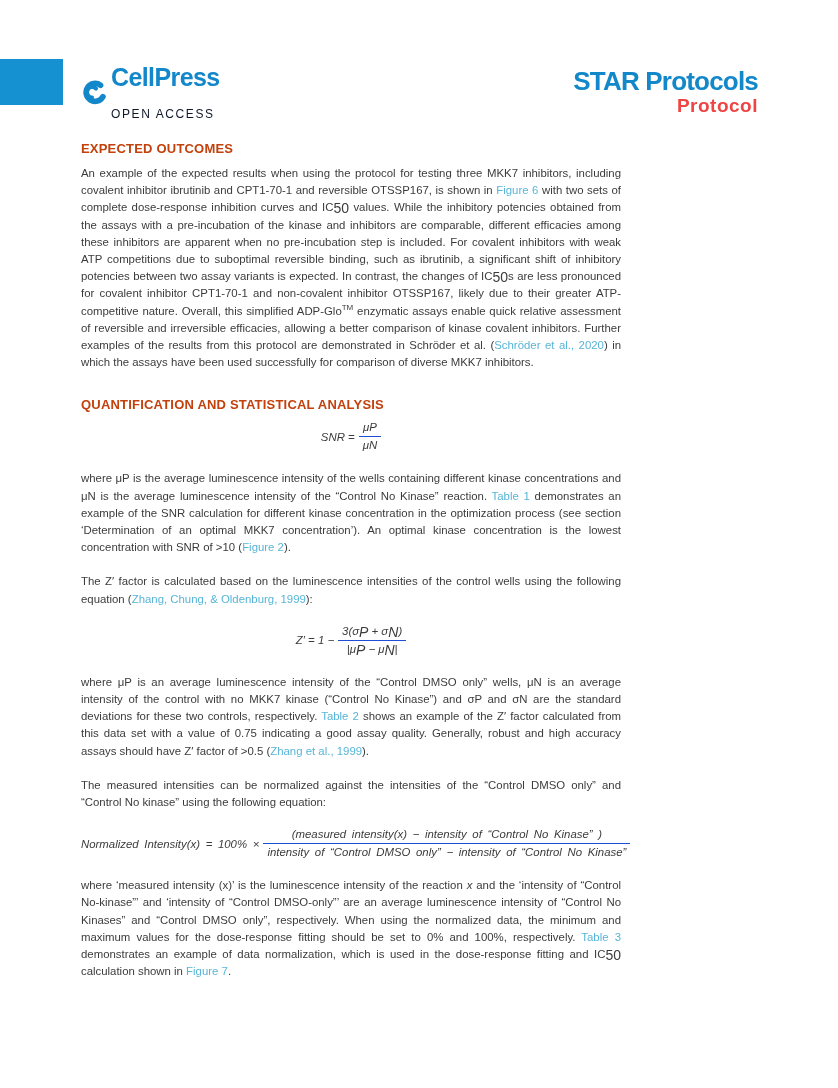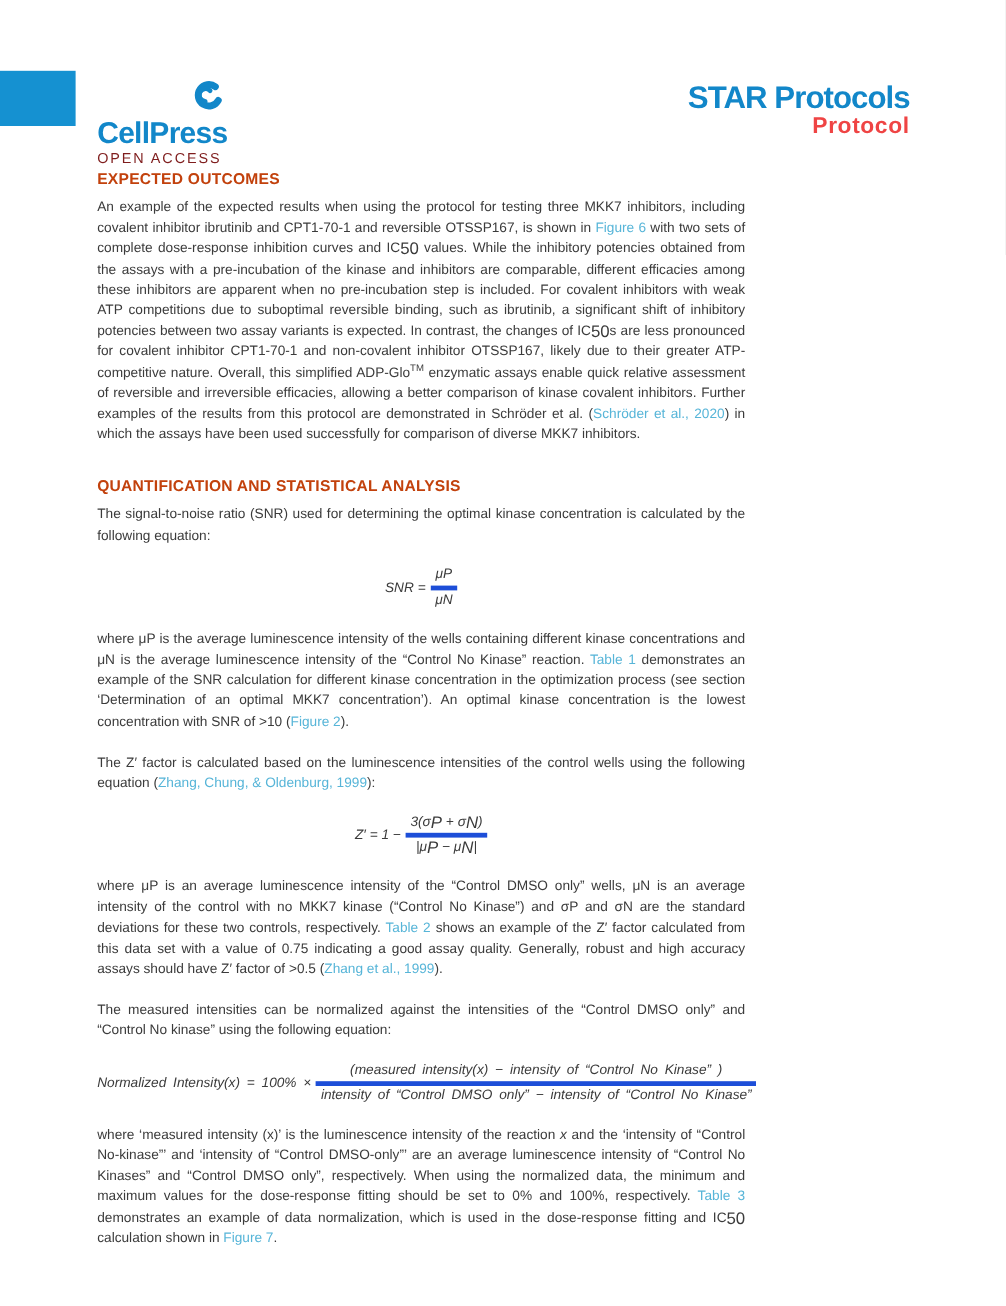--- a/index.html
+++ b/index.html
@@ -6,25 +6,25 @@
   .page {
     position:relative; width:838px; height:1088px; margin:0 auto;
     background:#ffffff; overflow:hidden;
     font-family:"Liberation Sans","DejaVu Sans",sans-serif;
     color:#3b3b3b;
   }
   
   .corner-block { position:absolute; left:0; top:59px; width:63px; height:46px; background:#1591d1; }
 
   
-  .logo-wrap { position:absolute; left:81px; top:64px; display:flex; align-items:flex-end;flex-direction:column; }
+  .logo-wrap { position:absolute; left:81px; top:64px; display:flex; align-items:center; }
   .logo-icon { margin-top:3px; margin-right:4px; }
   .logo-texts { display:flex; flex-direction:column; }
   .logo-title { font-size:25px; font-weight:700; color:#1287c9; letter-spacing:-0.6px; line-height:26px; }
-  .logo-sub { font-size:12px; color:#7f1d1d; letter-spacing:1.6px; line-height:15px; margin-top:1px; }
+  .logo-sub { font-size:12px; color:#0f172a; letter-spacing:1.6px; line-height:15px; margin-top:17px; }
   .header-right { position:absolute; right:80px; top:68px; text-align:right; }
   .journal-title { font-size:26px; font-weight:700; color:#1287c9; letter-spacing:-0.8px; line-height:26px; }
   .article-type { font-size:19px; font-weight:700; color:#ef4444; letter-spacing:0.5px; line-height:22px; margin-top:1px; }
 
   
   .content { position:absolute; left:81px; top:141px; width:540px; }
   .section-heading {
     font-size:13px; font-weight:700; color:#c2410c; letter-spacing:0.2px;
     margin:26px 0 9px 0; line-height:15px;
   }
@@ -38,21 +38,21 @@
   .sup { font-size:8px; vertical-align:5px; line-height:0; }
   .ital { font-style:italic; }
 
   
   .equation { font-style:italic; font-size:11.4px; margin:1px 0 18px 0; color:#3b3b3b; }
   .eq-center { text-align:center; }
   .eq-left { text-align:left; white-space:nowrap; width:620px; word-spacing:2.5px; }
   .eq-lhs { display:inline-block; vertical-align:middle; margin-right:4px; }
   .frac { display:inline-block; vertical-align:middle; text-align:center; }
   .frac .num { display:block; padding:0 4px 2px 4px; line-height:13px; }
-  .frac .den { display:block; border-top:4px solid #1d4ed8; padding:2px 4px 0 4px; line-height:13px; }
+  .frac .den { display:block; border-top:1px solid #1d4ed8; padding:2px 4px 0 4px; line-height:13px; }
 
   
   .footer { position:absolute; left:81px; top:1047px; font-size:10px; color:#3b3b3b; display:flex; align-items:baseline; }
   .page-number { font-weight:700; margin-right:22px; }
   .citation { letter-spacing:0.1px;margin-top:44px; }
 </style>
 </head>
 <body>
 
 <div class="page">
@@ -74,21 +74,20 @@
 
   <div class="header-right">
     <div class="journal-title">STAR Protocols</div>
     <div class="article-type">Protocol</div>
   </div>
 
   <div class="content">
       <h2 class="section-heading">EXPECTED OUTCOMES</h2>
       <p class="body-para"><span>An example of the expected results when using the protocol for testing three MKK7 inhibitors, including covalent inhibitor ibrutinib and CPT1-70-1 and reversible OTSSP167, is shown in </span><a href="#" class="link">Figure 6</a><span> with two sets of complete dose-response inhibition curves and IC</span><span class="sub">50</span><span> values. While the inhibitory potencies obtained from the assays with a pre-incubation of the kinase and inhibitors are comparable, different efficacies among these inhibitors are apparent when no pre-incubation step is included. For covalent inhibitors with weak ATP competitions due to suboptimal reversible binding, such as ibrutinib, a significant shift of inhibitory potencies between two assay variants is expected. In contrast, the changes of IC</span><span class="sub">50</span><span>s are less pronounced for covalent inhibitor CPT1-70-1 and non-covalent inhibitor OTSSP167, likely due to their greater ATP-competitive nature. Overall, this simplified ADP-Glo</span><span class="sup">TM</span><span> enzymatic assays enable quick relative assessment of reversible and irreversible efficacies, allowing a better comparison of kinase covalent inhibitors. Further examples of the results from this protocol are demonstrated in Schröder et al. (</span><a href="#" class="link">Schröder et al., 2020</a><span>) in which the assays have been used successfully for comparison of diverse MKK7 inhibitors.</span></p>
       <h2 class="section-heading">QUANTIFICATION AND STATISTICAL ANALYSIS</h2>
-      <p class="body-para"><span>The signal-to-noise ratio (SNR) used for determining the optimal kinase concentration is calculated by the following equation:</span></p>
       <div class="equation eq-center"><span class="eq-lhs"><span>SNR = </span></span><span class="frac"><span class="num"><span>μP</span></span><span class="den"><span>μN</span></span></span></div>
       <p class="body-para"><span>where μP is the average luminescence intensity of the wells containing different kinase concentrations and μN is the average luminescence intensity of the “Control No Kinase” reaction. </span><a href="#" class="link">Table 1</a><span> demonstrates an example of the SNR calculation for different kinase concentration in the optimization process (see section ‘Determination of an optimal MKK7 concentration’). An optimal kinase concentration is the lowest concentration with SNR of &gt;10 (</span><a href="#" class="link">Figure 2</a><span>).</span></p>
       <p class="body-para"><span>The Z′ factor is calculated based on the luminescence intensities of the control wells using the following equation (</span><a href="#" class="link">Zhang, Chung, &amp; Oldenburg, 1999</a><span>):</span></p>
       <div class="equation eq-center"><span class="eq-lhs"><span>Z′ = 1 − </span></span><span class="frac"><span class="num"><span>3(σ</span><span class="sub">P</span><span> + σ</span><span class="sub">N</span><span>)</span></span><span class="den"><span>|μ</span><span class="sub">P</span><span> −  μ</span><span class="sub">N</span><span>|</span></span></span></div>
       <p class="body-para"><span>where μP is an average luminescence intensity of the “Control DMSO only” wells, μN is an average intensity of the control with no MKK7 kinase (“Control No Kinase”) and σP and σN are the standard deviations for these two controls, respectively. </span><a href="#" class="link">Table 2</a><span> shows an example of the Z′ factor calculated from this data set with a value of 0.75 indicating a good assay quality. Generally, robust and high accuracy assays should have Z′ factor of &gt;0.5 (</span><a href="#" class="link">Zhang et al., 1999</a><span>).</span></p>
       <p class="body-para"><span>The measured intensities can be normalized against the intensities of the “Control DMSO only” and “Control No kinase” using the following equation:</span></p>
       <div class="equation eq-left"><span class="eq-lhs"><span>Normalized Intensity(x) = 100% × </span></span><span class="frac"><span class="num"><span>(measured intensity(x) − intensity of “Control No Kinase” )</span></span><span class="den"><span>intensity of “Control DMSO only” − intensity of “Control No Kinase”</span></span></span></div>
       <p class="body-para"><span>where ‘measured intensity (x)’ is the luminescence intensity of the reaction </span><span class="ital">x</span><span> and the ‘intensity of “Control No-kinase”’ and ‘intensity of “Control DMSO-only”’ are an average luminescence intensity of “Control No Kinases” and “Control DMSO only”, respectively. When using the normalized data, the minimum and maximum values for the dose-response fitting should be set to 0% and 100%, respectively. </span><a href="#" class="link">Table 3</a><span> demonstrates an example of data normalization, which is used in the dose-response fitting and IC</span><span class="sub">50</span><span> calculation shown in </span><a href="#" class="link">Figure 7</a><span>.</span></p>
     </div>
 

